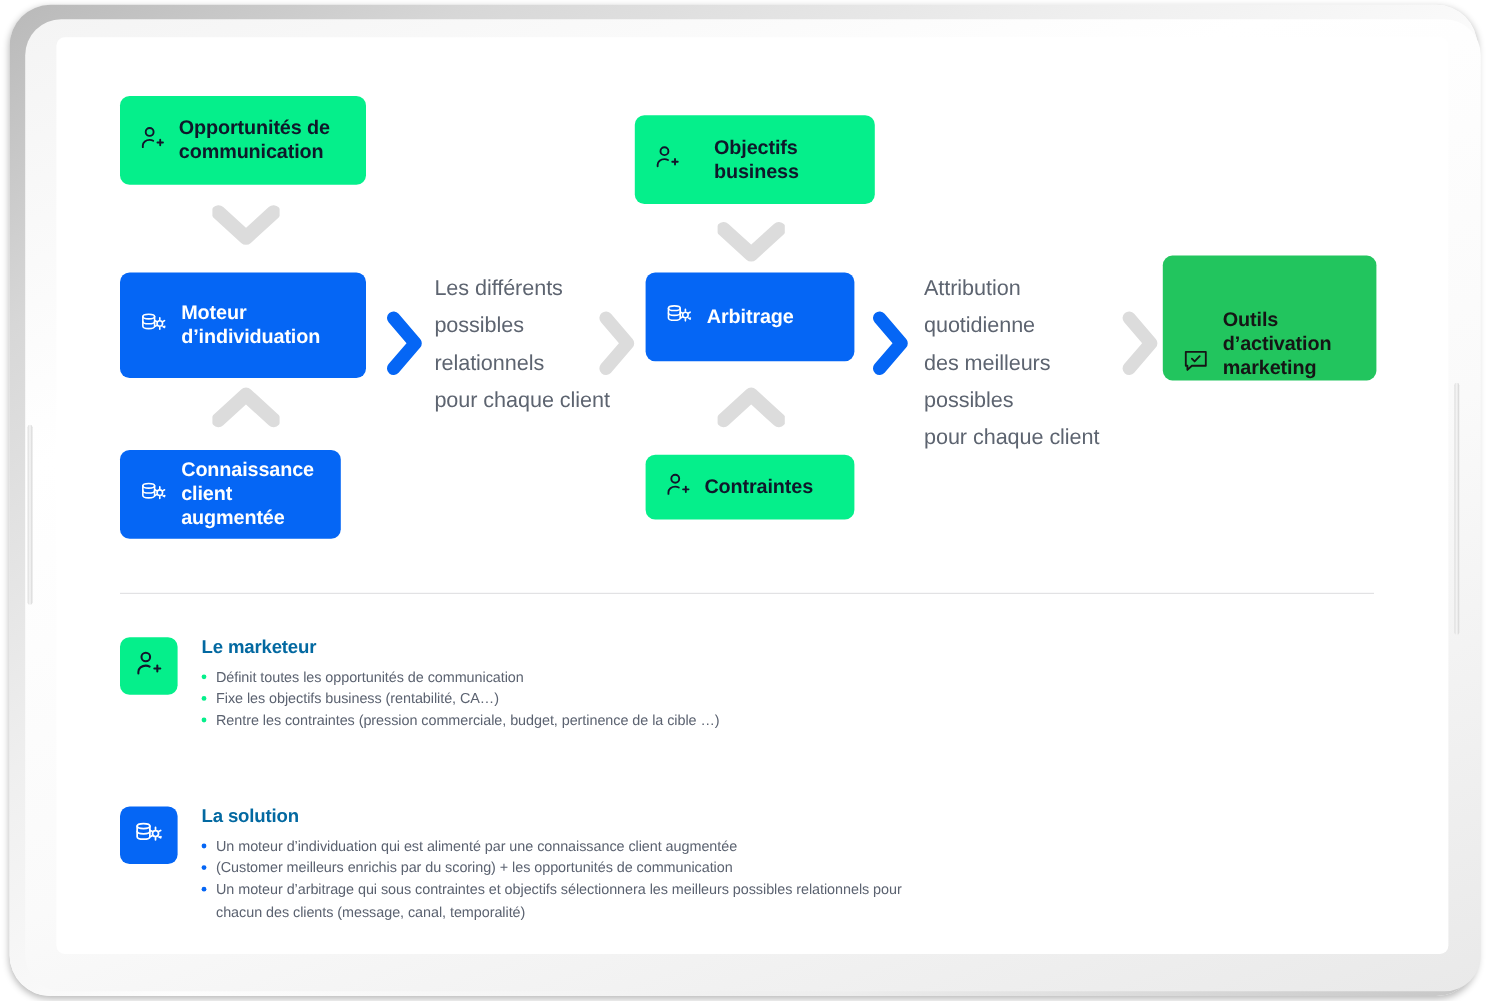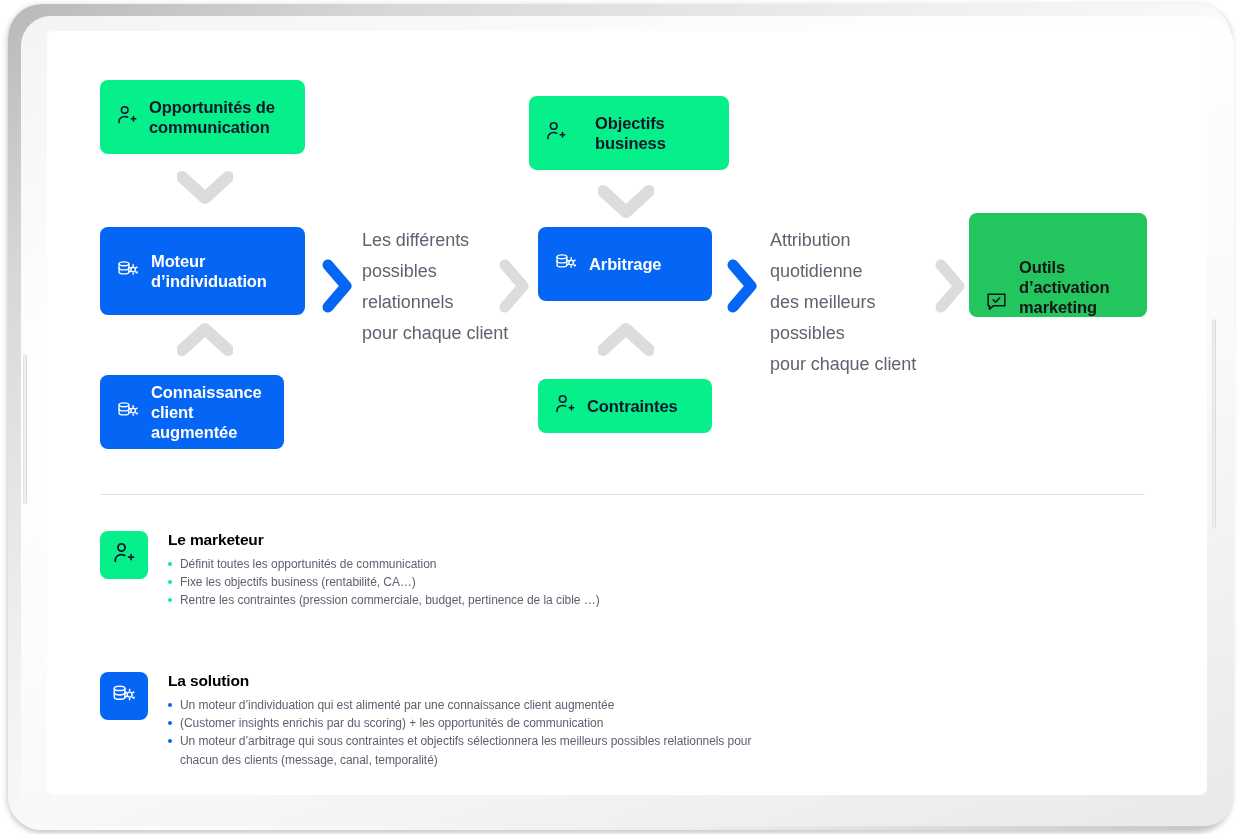--- a/index.html
+++ b/index.html
@@ -100,21 +100,21 @@
     width: 48px; height: 48px;
     border-radius: 8px;
     display: flex; align-items: center; justify-content: center;
   }
   .badge-green { background: #05ef8b; }
   .badge-blue  { background: #0566f5; }
   .legend-body { margin-left: 68px; }
   .legend-title {
     font-size: 15.5px;
     font-weight: bold;
-    color: #000000;
+    color: #0369a1;
     letter-spacing: -.15px;
     margin-bottom: 6px;
   }
   .legend-list { list-style: none; }
   .legend-list li {
     position: relative;
     padding-left: 12px;
     font-size: 12px;
     line-height: 1.52;
     color: #5b6views;
@@ -317,21 +317,21 @@
               <path d="M3.3 11.8c0 1.2 2.4 2.1 5.3 2.1s5.3-.9 5.3-2.1"></path>
               <circle cx="18.6" cy="13.6" r="2.5"></circle>
               <path d="M18.6 8.4v1.6M18.6 17.2v1.6M14.1 11v0M23.1 16.2v0M14.3 16.2l1.4-.8M22.9 11l-1.4.8M15.7 11.8l-1.4-.8M21.5 16.4l1.4.8"></path>
             </svg>
           </span>
         </div>
         <div class="legend-body">
           <div class="legend-title">La solution</div>
           <ul class="legend-list bullets-blue">
             <li>Un moteur d’individuation qui est alimenté par une connaissance client augmentée</li>
-            <li>(Customer insights enrichis par du scoring) + les opportunités de communication</li>
+            <li>(Customer meilleurs enrichis par du scoring) + les opportunités de communication</li>
             <li style="max-width:600px;">Un moteur d’arbitrage qui sous contraintes et objectifs sélectionnera les meilleurs possibles relationnels pour chacun des clients (message, canal, temporalité)</li>
           </ul>
         </div>
       </div>
 
     </div>
   </div>
 </div>
 
 </body></html>

